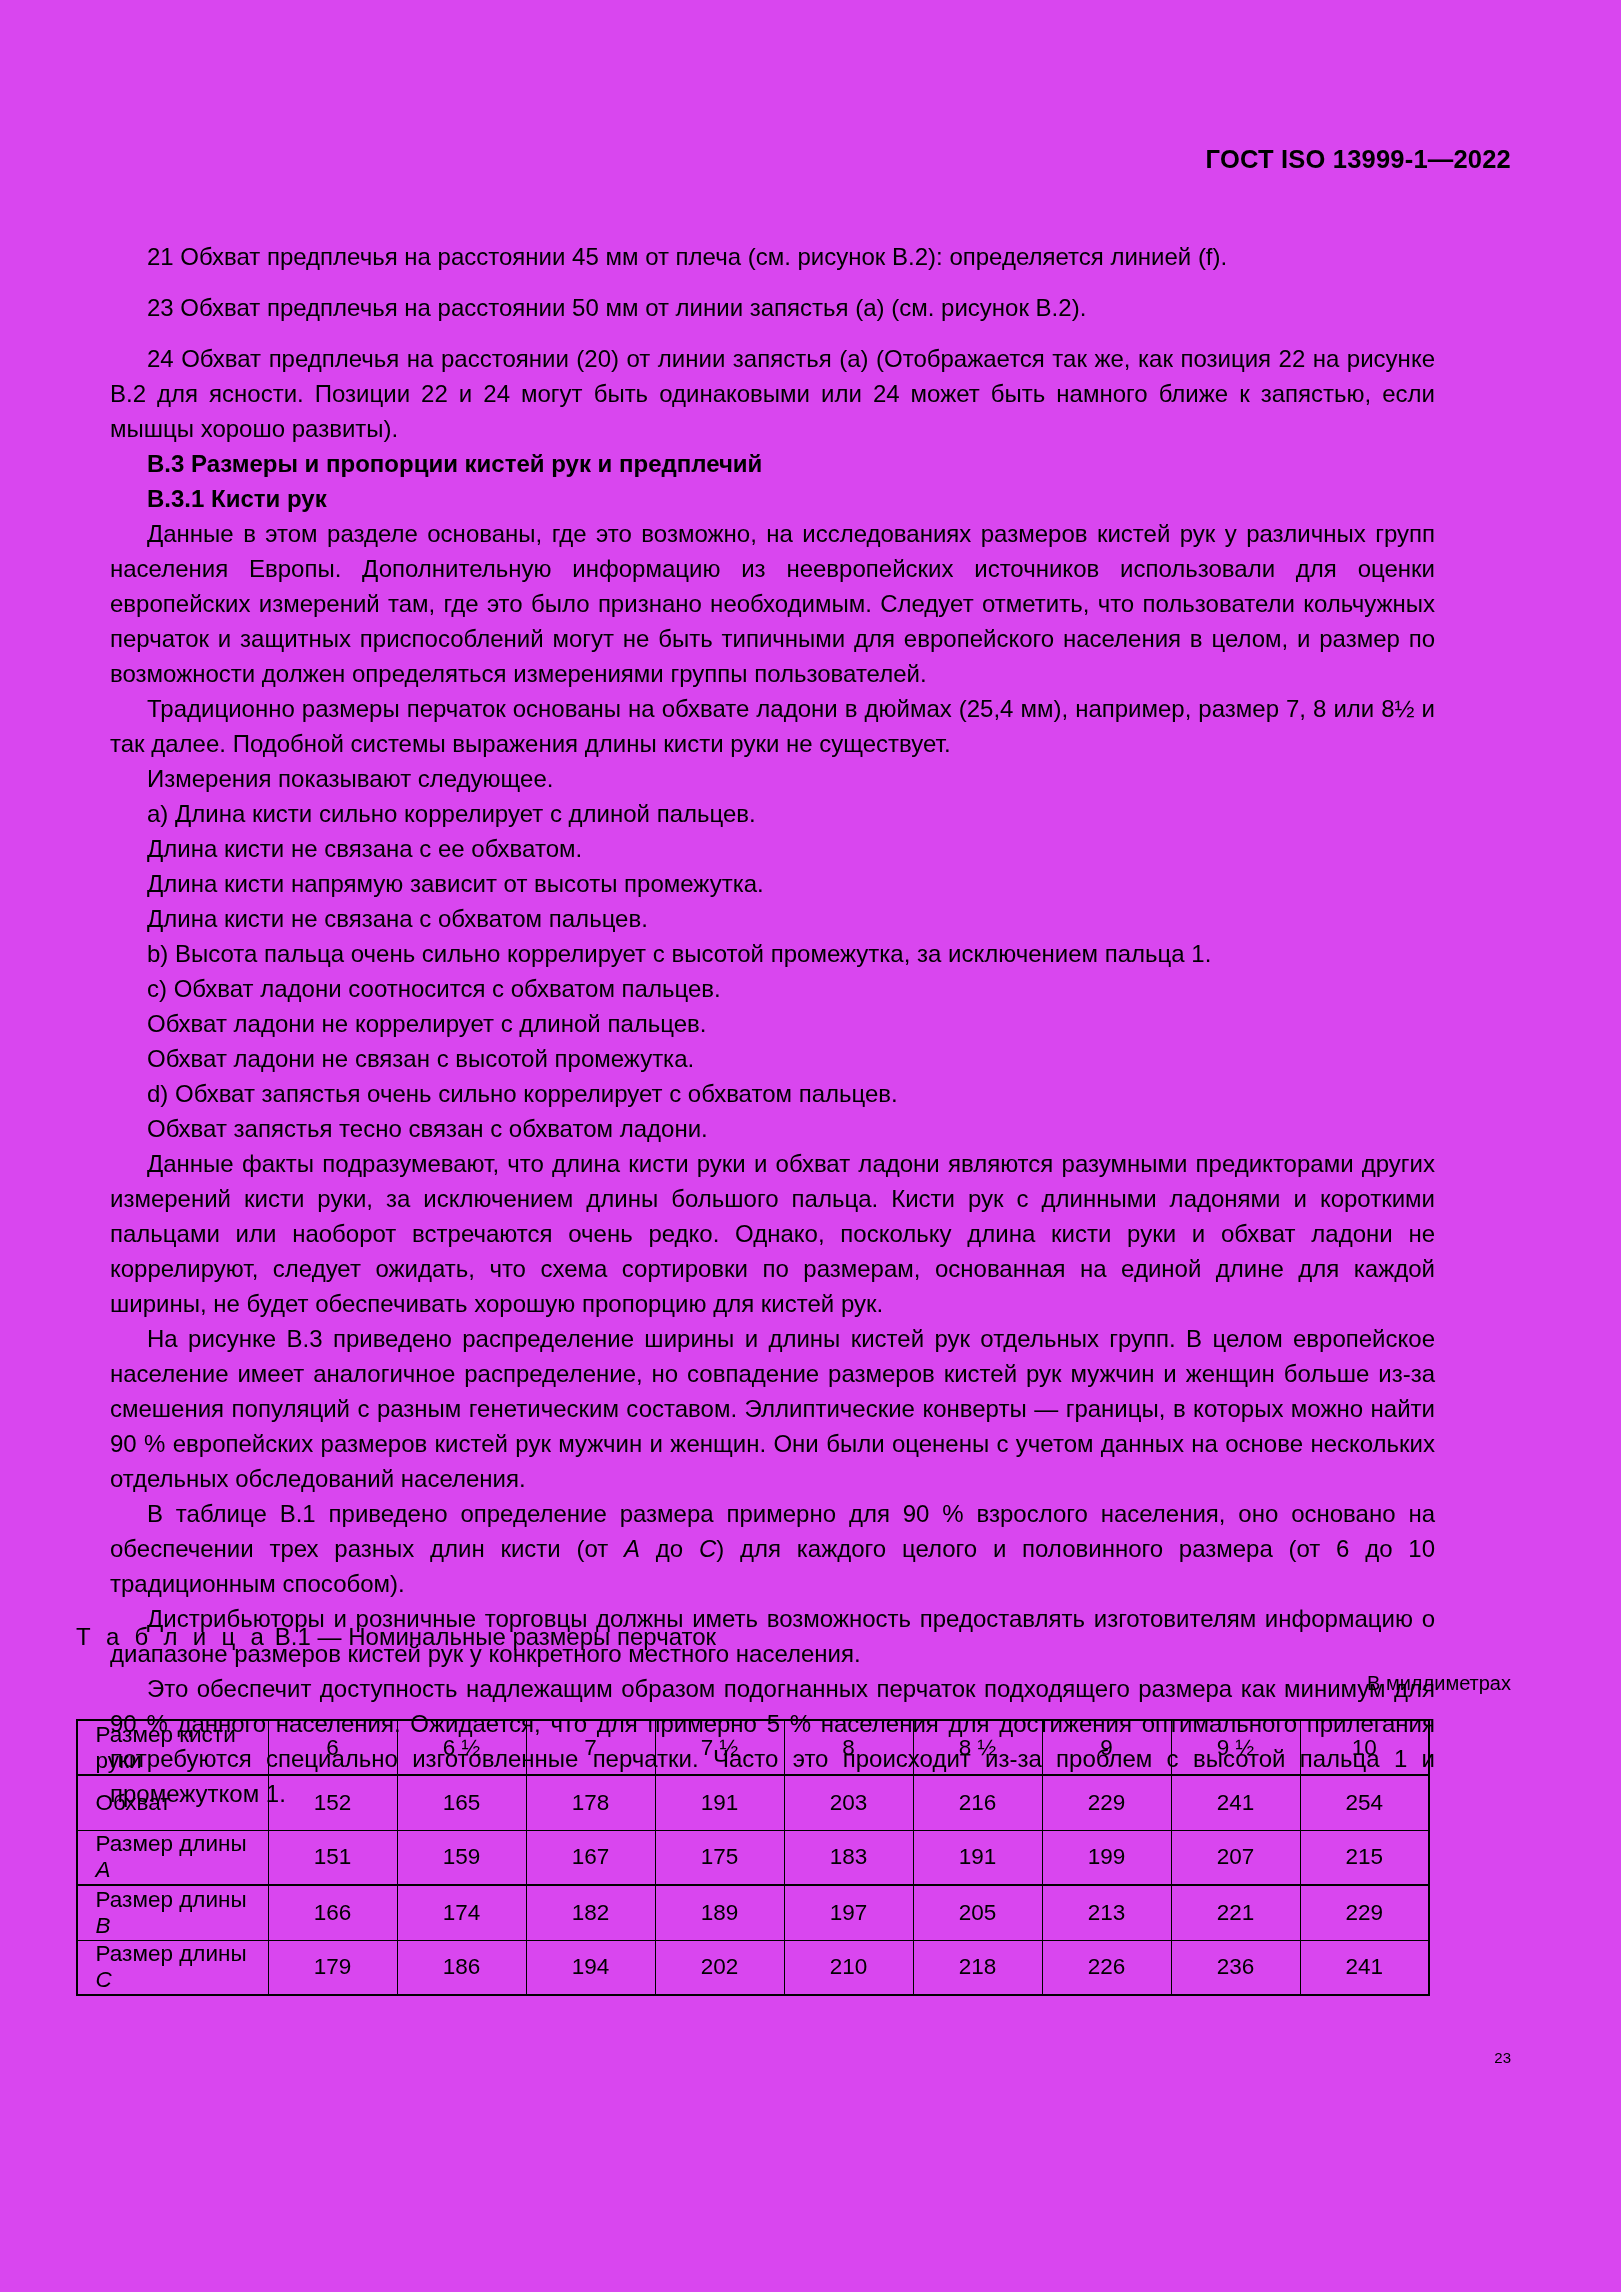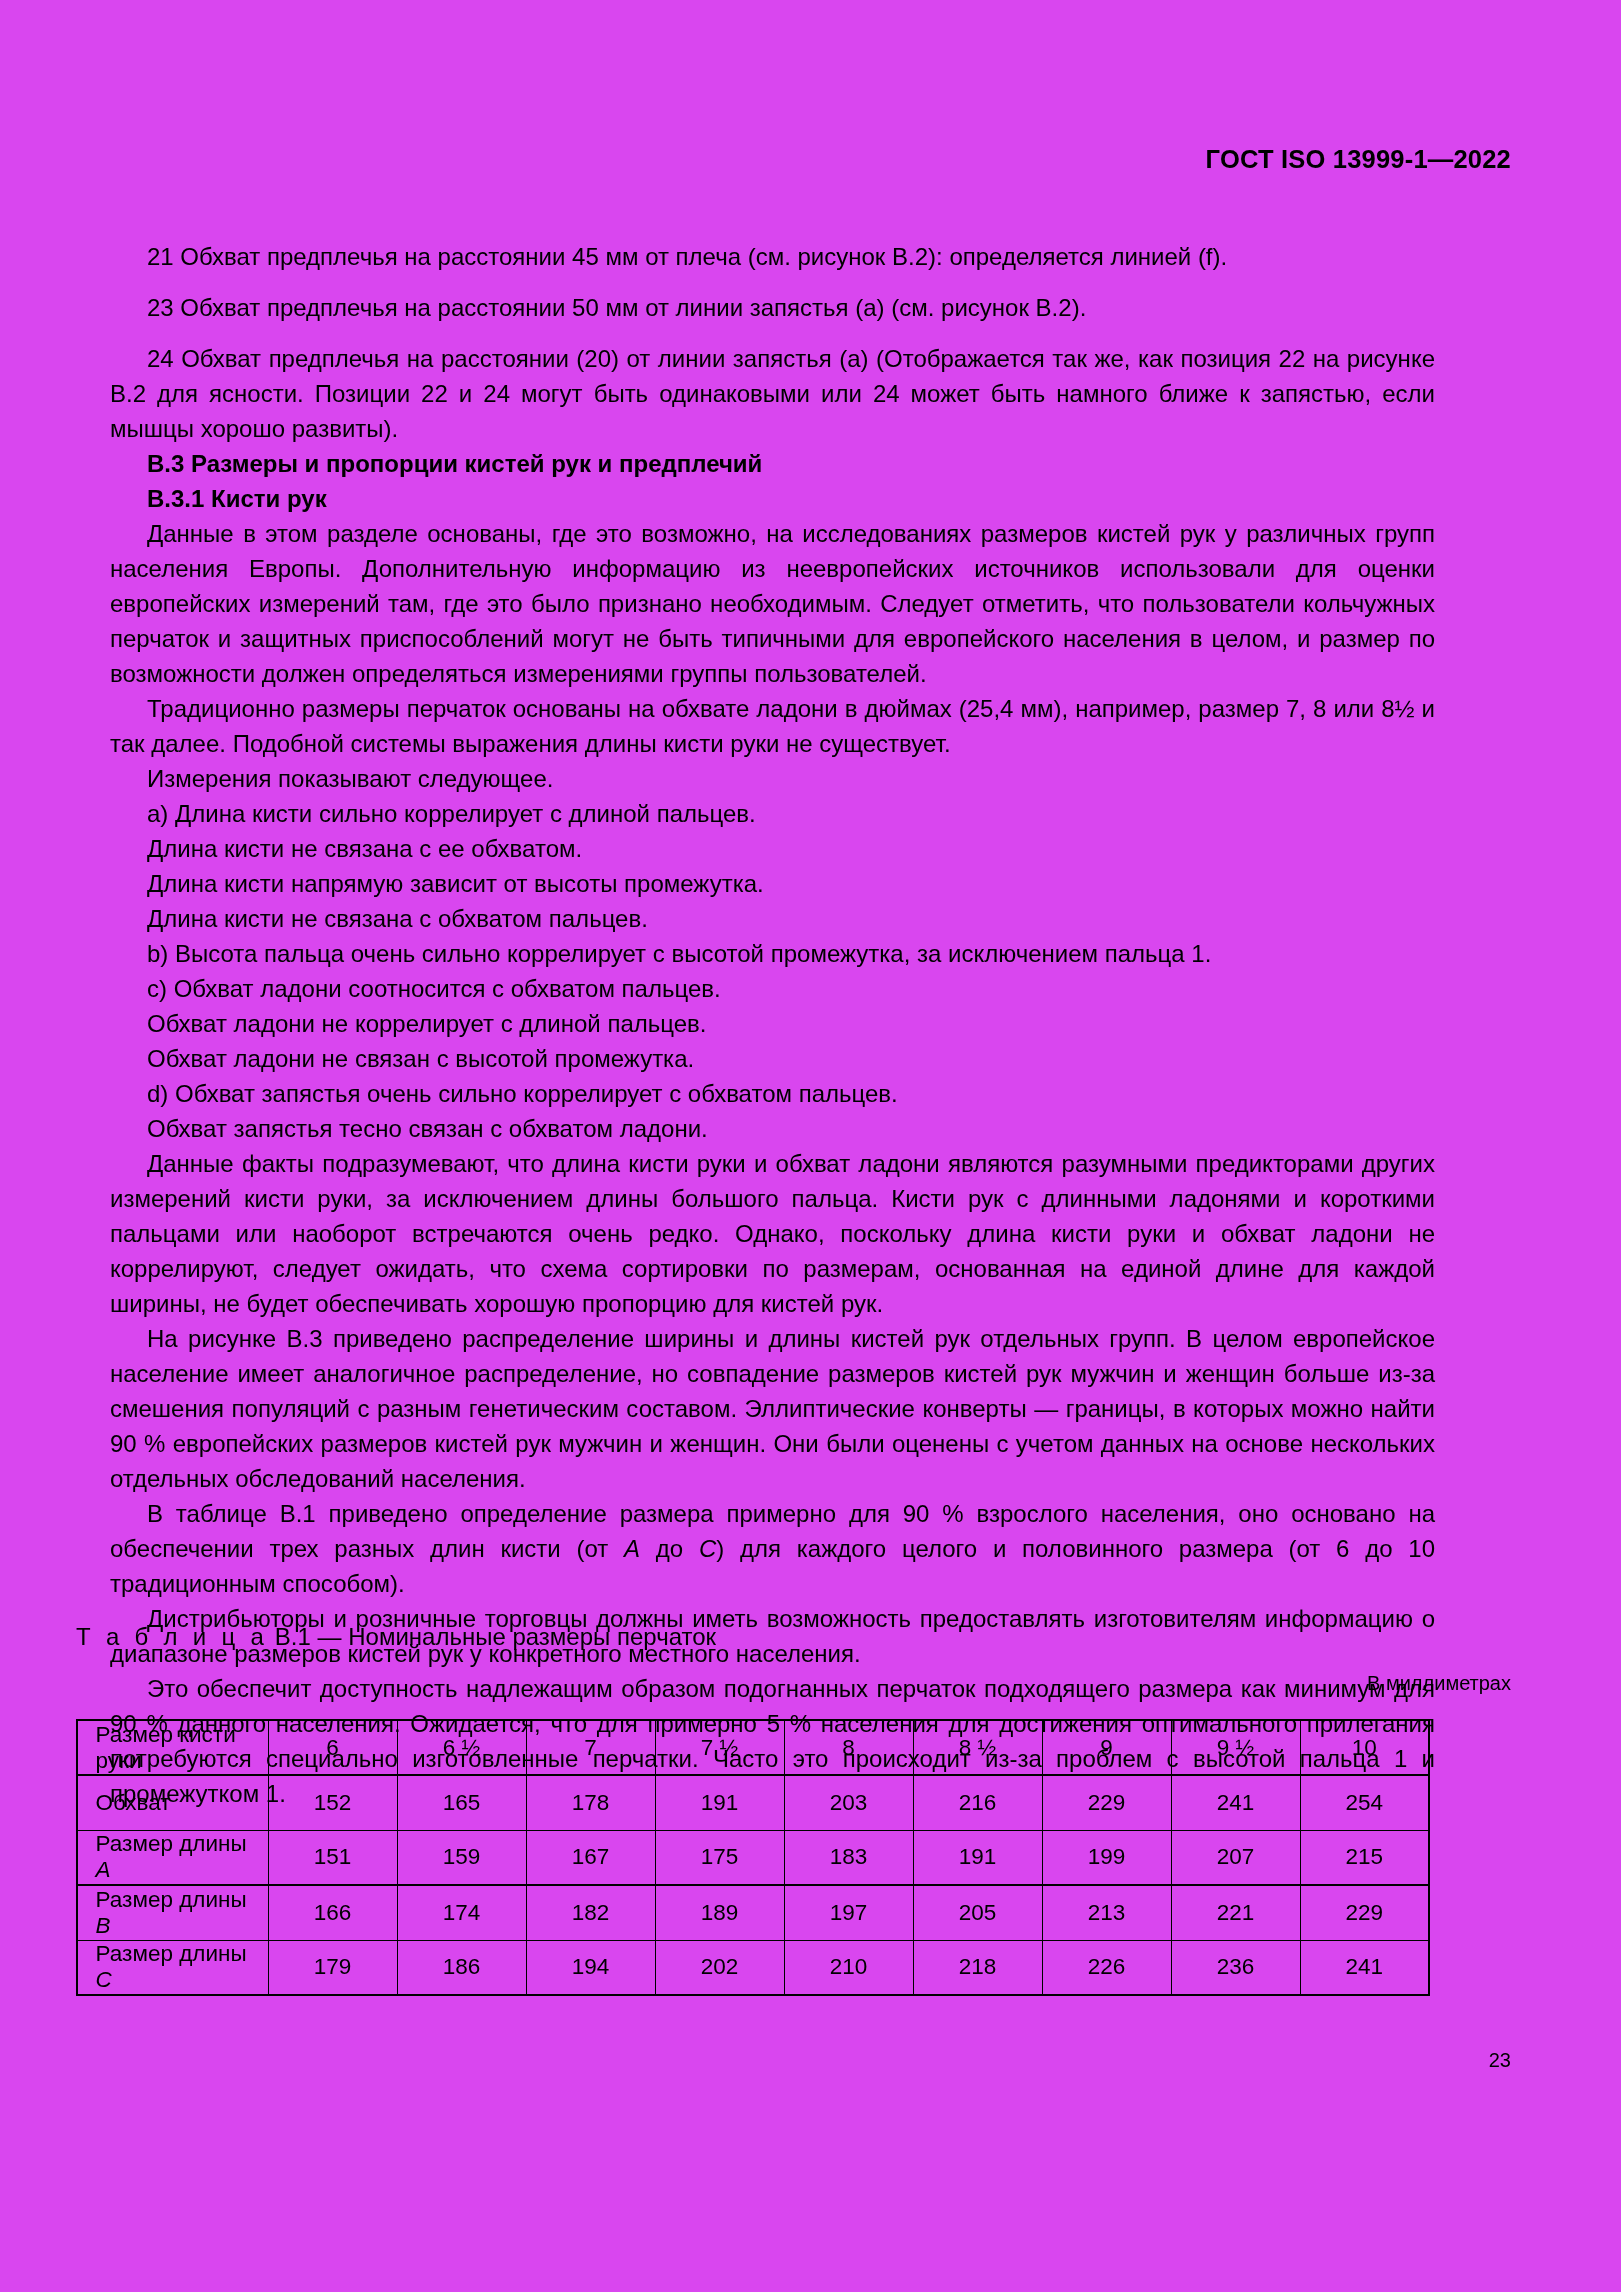--- a/index.html
+++ b/index.html
@@ -138,21 +138,21 @@
     border-right: 2.9px solid #000;
   }
   table.sizes tr.hdr th { border-bottom: 2.9px solid #000; }
   table.sizes tr.thickline td { border-top: 2.9px solid #000; }
 
   
   .folio {
     position: absolute;
     right: 110px;
     top: 2049px;
-    font-size: 20px;
+    font-size: 15px;
   }
 </style>
 </head>
 <body>
 
 <div class="page">
 
   <div class="header">ГОСТ ISO 13999-1—2022</div>
 
   <div class="content">

